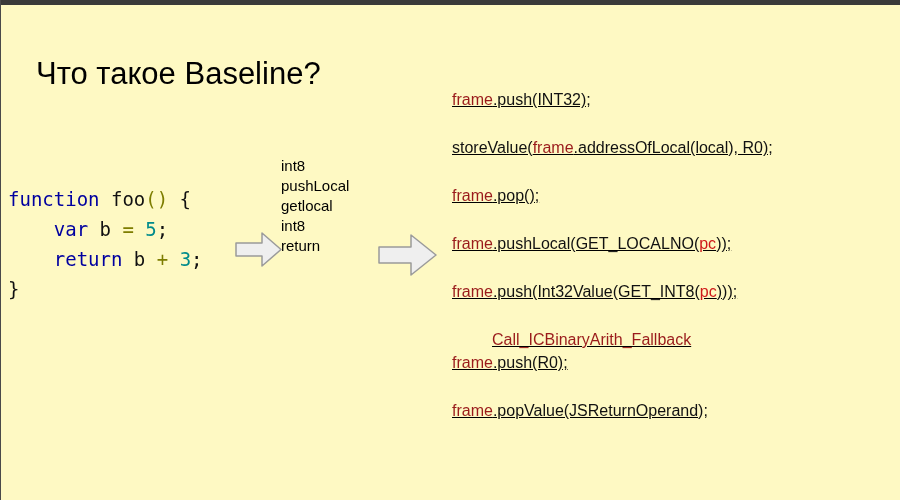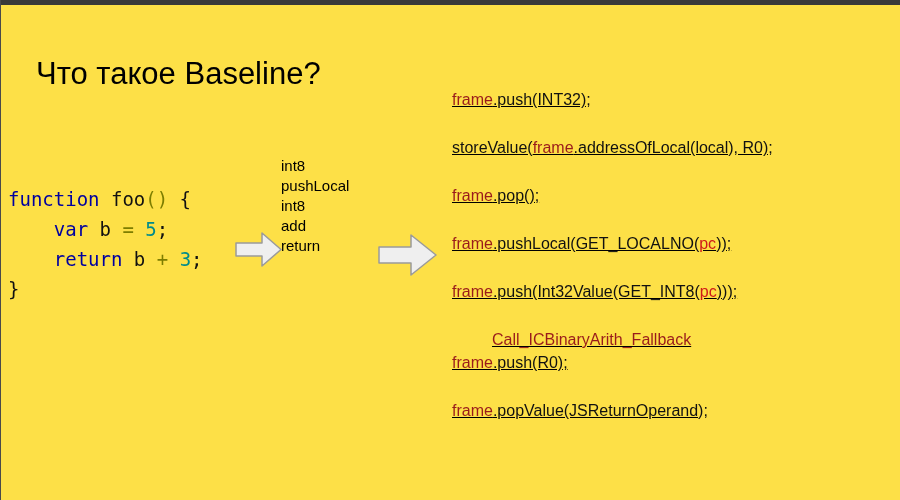--- a/index.html
+++ b/index.html
@@ -1,19 +1,19 @@
 <!DOCTYPE html>
 <html><head>
 <meta charset="utf-8">
 <style>
   html,body{margin:0;padding:0;background:#ffffff;}
   #slide{
     position:relative;
     width:900px;height:500px;
-    background:#fde047;
+    background:#fef9c3;
     overflow:hidden;
     font-family:"Liberation Sans",sans-serif;
   }
   .top-bar{
     position:absolute;left:0;top:0;width:900px;height:5px;
     background:#3a3a3a;
   }
   .left-line{
     position:absolute;left:0;top:0;width:1px;height:500px;
     background:#4a4a4a;
@@ -68,22 +68,22 @@
 
   <div class="arrow arrow-1">
     <svg width="48" height="38" viewBox="0 0 48 38">
       <polygon points="1,12 27,12 27,2 46,18.5 27,35 27,25 1,25" fill="#efefef" stroke="#9b9b9b" stroke-width="1.5" stroke-linejoin="round"></polygon>
     </svg>
   </div>
 
   <div class="bytecode">
       <div>int8</div>
       <div>pushLocal</div>
+      <div>getlocal</div>
       <div>int8</div>
-      <div>add</div>
       <div>return</div>
     </div>
 
   <div class="arrow arrow-2">
     <svg width="60" height="45" viewBox="0 0 60 45">
       <polygon points="1,14 33,14 33,2 58,22 33,42 33,30 1,30" fill="#efefef" stroke="#9b9b9b" stroke-width="1.5" stroke-linejoin="round"></polygon>
     </svg>
   </div>
 
   <div class="baseline-code"><div class="bl-line"><span class="seg-maroon">frame</span><span class="seg-pl">.push(INT32);</span></div><div class="bl-line"><span class="seg-pl">storeValue(</span><span class="seg-maroon">frame</span><span class="seg-pl">.addressOfLocal(local), R0);</span></div><div class="bl-line"><span class="seg-maroon">frame</span><span class="seg-pl">.pop();</span></div><div class="bl-line"><span class="seg-maroon">frame</span><span class="seg-pl">.pushLocal(GET_LOCALNO(</span><span class="seg-red">pc</span><span class="seg-pl">));</span></div><div class="bl-line"><span class="seg-maroon">frame</span><span class="seg-pl">.push(Int32Value(GET_INT8(</span><span class="seg-red">pc</span><span class="seg-pl">)));</span></div><div class="bl-line tight"><span class="seg-maroon">Call_ICBinaryArith_Fallback</span></div><div class="bl-line"><span class="seg-maroon">frame</span><span class="seg-pl">.push(R0);</span></div><div class="bl-line"><span class="seg-maroon">frame</span><span class="seg-pl">.popValue(JSReturnOperand);</span></div></div>

